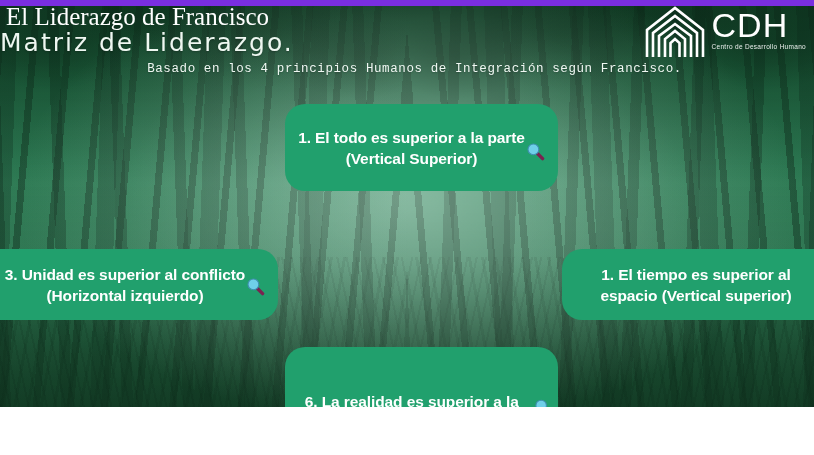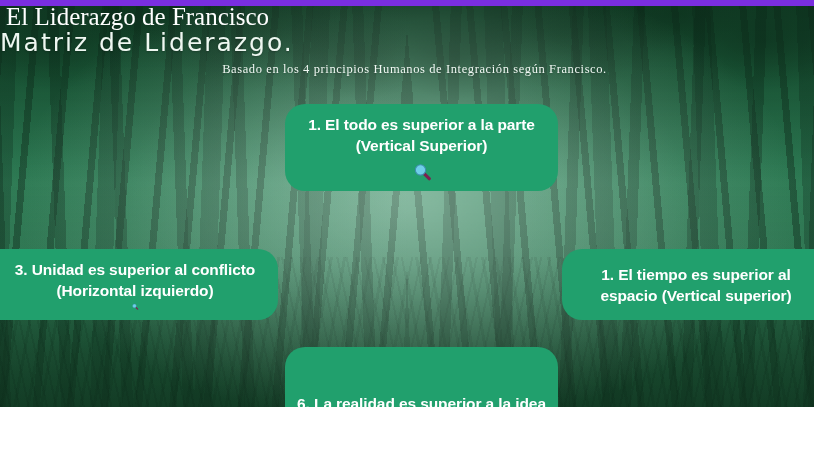--- a/index.html
+++ b/index.html
@@ -166,36 +166,36 @@
     color: #eef7f1;
     letter-spacing: 2px;
     text-shadow: 0 1px 2px rgba(0,0,0,0.22);
   }
   .slide-subtitle {
     position: absolute;
     top: 62px;
     left: 0; right: 0;
     z-index: 25;
     text-align: center;
-    font-family: Liberation Serif, serif;
+    font-family: Liberation Mono, monospace;
     font-size: 12.5px;
     color: #f0f8f3;
     letter-spacing: 0.6px;
     text-shadow: 0 1px 2px rgba(0,0,0,0.20);
     padding-left: 15px;
   }
 
   
   .card {
     position: absolute;
     z-index: 20;
     background: #21a06d;
     border-radius: 20px;
     display: flex;
-    flex-direction: column;
+    flex-direction: row;
     align-items: center;
     justify-content: center;
     padding: 10px 6px;
     color: #ffffff;
   }
   .card-text {
     font-family: "Liberation Sans", sans-serif;
     font-size: 15.5px;
     line-height: 21px;
     font-weight: bold;
@@ -239,20 +239,35 @@
       <div class="bg-ground"></div>
     </div>
     <div class="bg-tint"></div>
     <div class="bg-tint2"></div>
   </div>
 
   <div class="top-bar"></div>
 
   <div class="doc-title">El Liderazgo de Francisco</div>
 
+  <div class="brand">
+    <svg class="brand-mark" viewBox="0 0 62 56">
+      <g fill="none" stroke="#ffffff" stroke-width="2.6">
+        <path d="M3 53 V26 L31 4 L59 26 V53"></path>
+        <path d="M9 53 V29 L31 12 L53 29 V53"></path>
+        <path d="M15 53 V32 L31 20 L47 32 V53"></path>
+        <path d="M21 53 V35 L31 27 L41 35 V53"></path>
+        <path d="M26.5 53 V39 L31 35 L35.5 39 V53"></path>
+      </g>
+    </svg>
+    <div class="brand-text">
+      <div class="brand-name">CDH</div>
+      <div class="brand-tag">Centro de Desarrollo Humano</div>
+    </div>
+  </div>
 
   <div class="slide-title">Matriz de Liderazgo.</div>
   <div class="slide-subtitle">Basado en los 4 principios Humanos de Integración según Francisco.</div>
 
   <div class="card" id="card-top">
     <div class="card-text">1. El todo es superior a la parte
 (Vertical Superior)</div>
     <svg class="magnifier" viewBox="0 0 20 20">
       <line x1="12.2" y1="12.2" x2="17.6" y2="17.6" stroke="#7b2250" stroke-width="3.4" stroke-linecap="round"></line>
       <circle cx="8.4" cy="8.4" r="5.4" fill="#6fcfe8" stroke="#3f8fb0" stroke-width="1.1"></circle>

